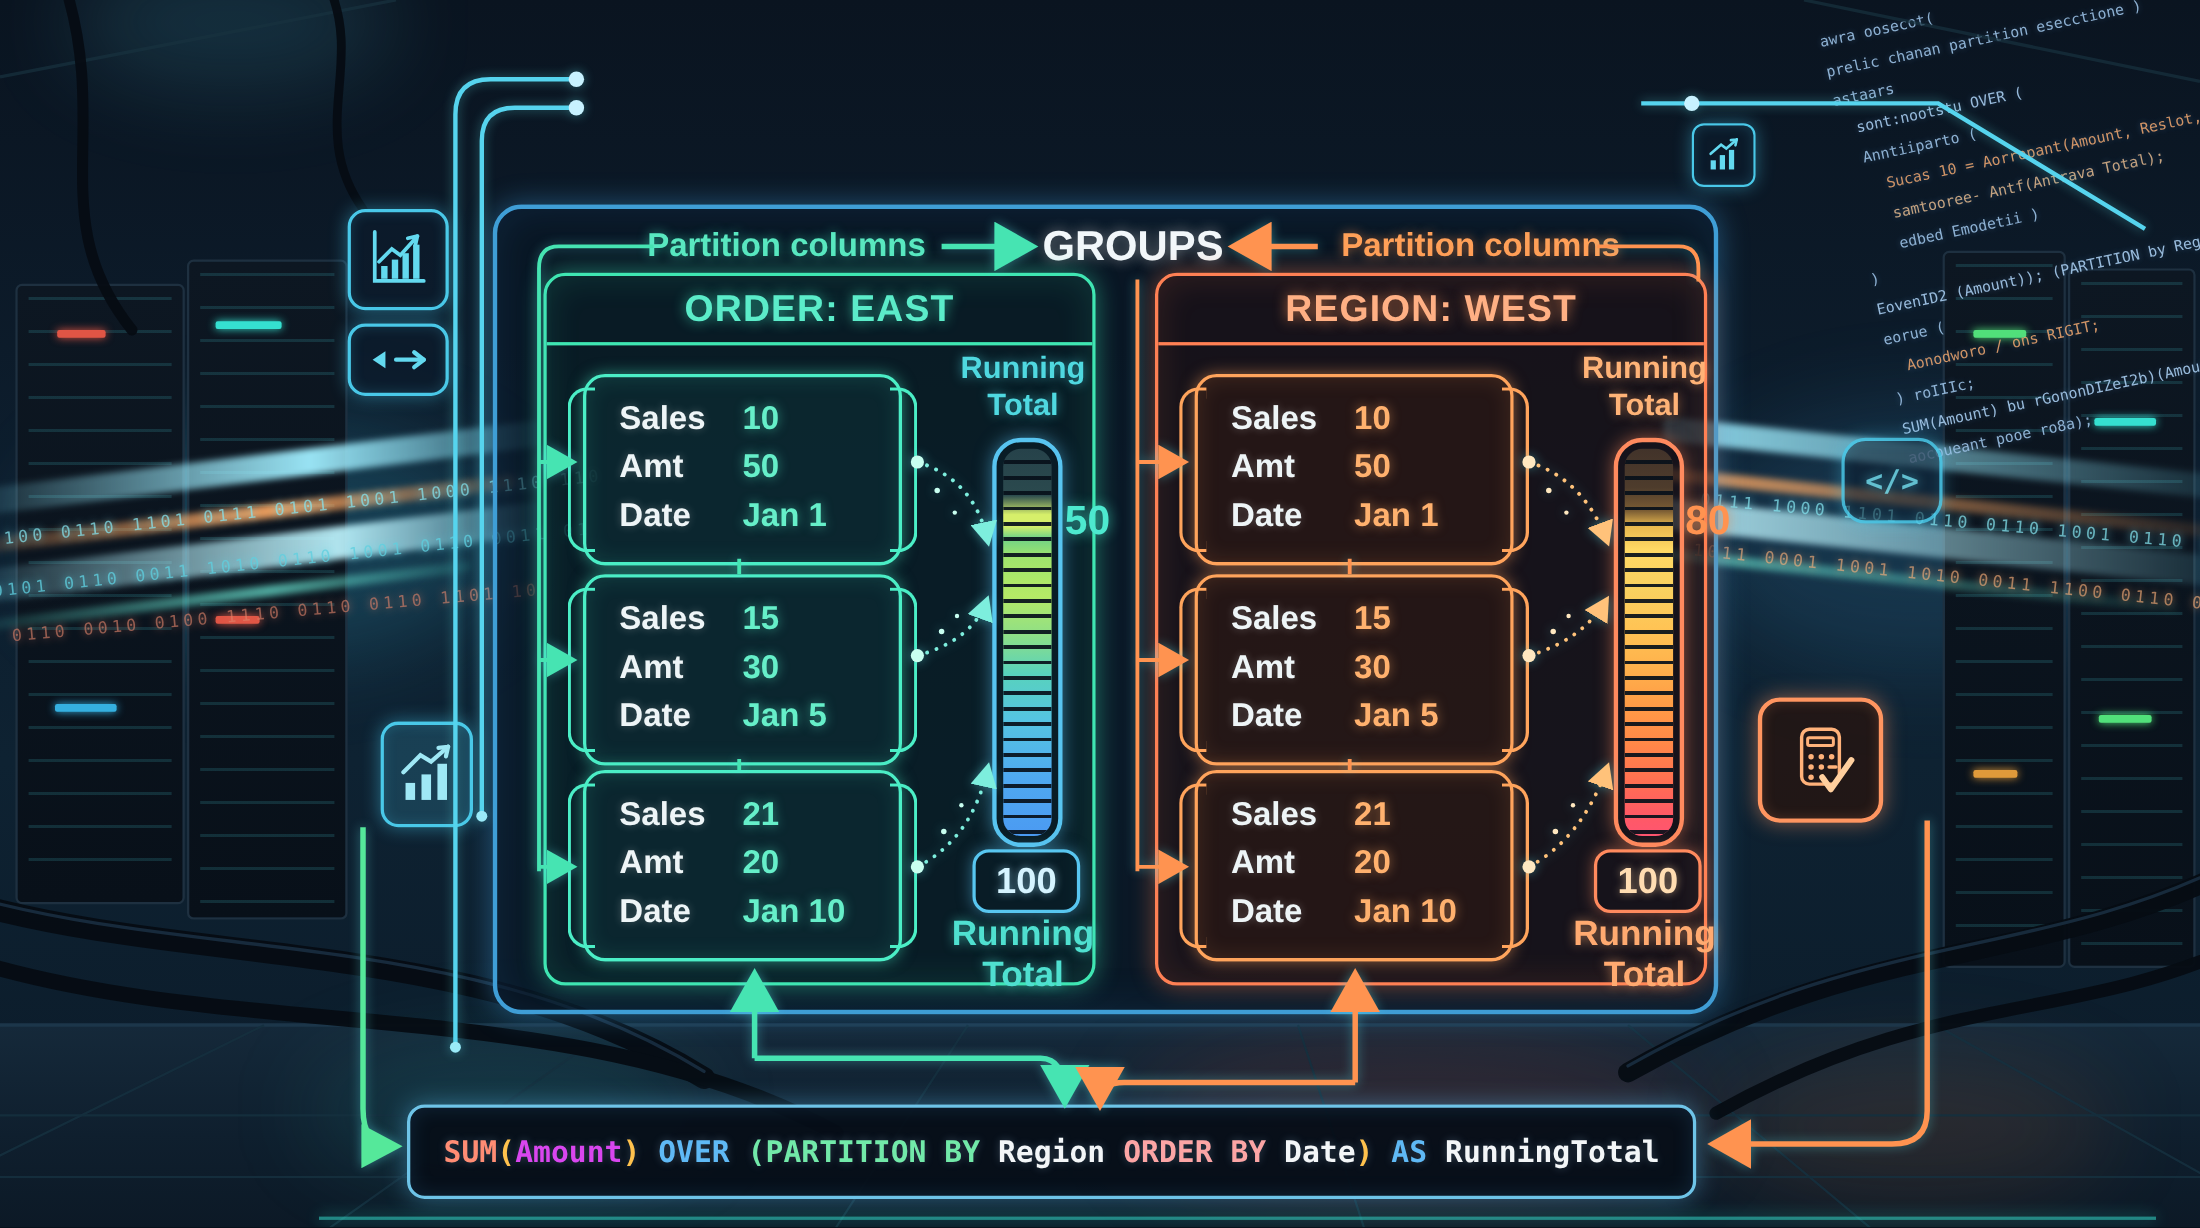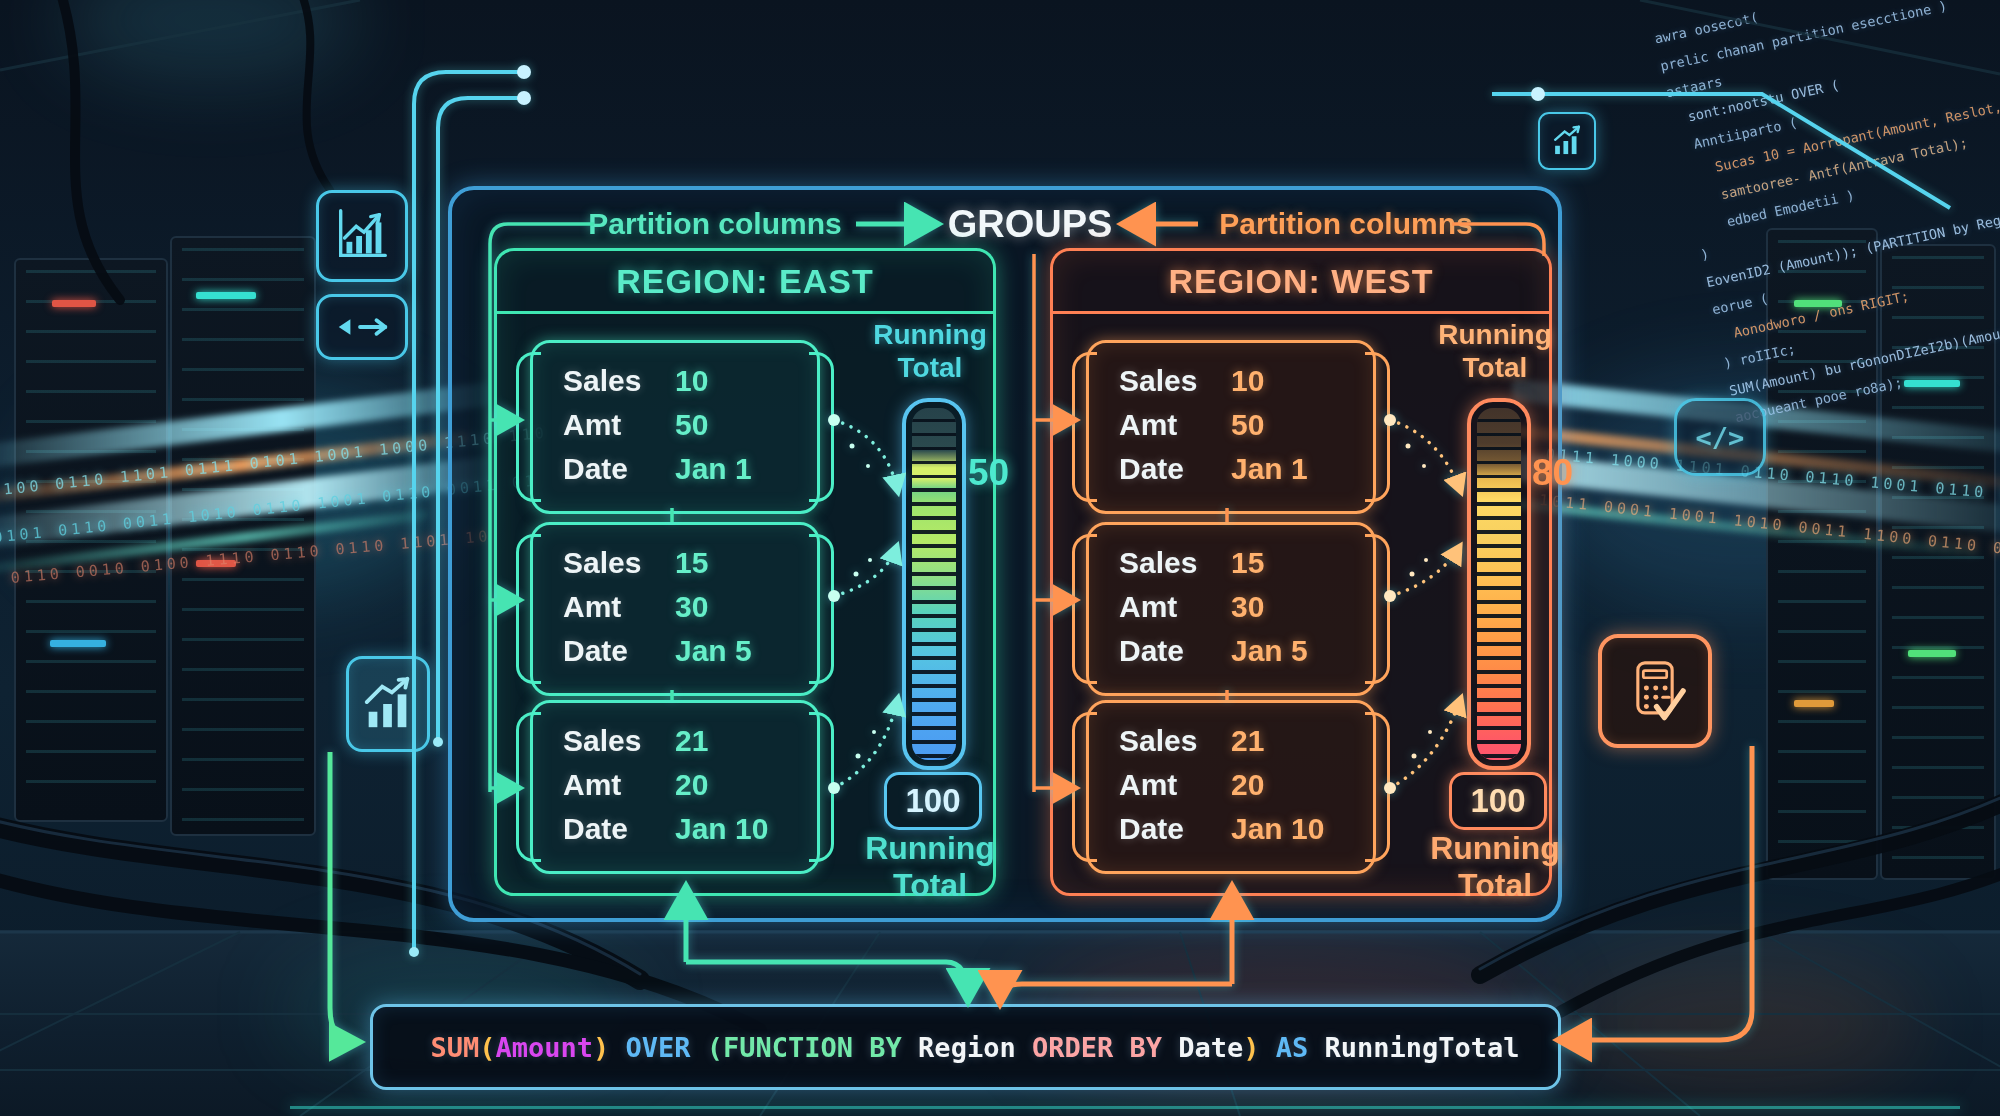--- a/index.html
+++ b/index.html
@@ -89,21 +89,21 @@
                  box-shadow:0 0 14px rgba(90,195,240,.5);text-shadow:0 0 8px rgba(160,230,255,.6);}
   .finalbox.west{left:1449px;border-color:#ff8a5e;color:#ffddb2;
                  box-shadow:0 0 14px rgba(255,140,95,.5);text-shadow:0 0 8px rgba(255,210,160,.6);}
   .rt-foot{position:absolute;top:830px;width:160px;text-align:center;font-size:32px;font-weight:bold;line-height:37px;}
   .rt-foot.east{left:850px;color:#4fe0d0;text-shadow:0 0 10px rgba(70,225,205,.6);}
   .rt-foot.west{left:1415px;color:#ffaa70;text-shadow:0 0 10px rgba(255,170,110,.6);}
   
   .sqlbox{position:absolute;left:370px;top:1004px;width:1166px;height:80px;
           background:rgba(6,14,24,.93);border:3px solid #6ec4e8;border-radius:16px;
           box-shadow:0 0 22px rgba(90,190,235,.45),inset 0 0 18px rgba(60,140,200,.18);
-          display:flex;align-items:center;justify-content:center;padding-left:19px;}
+          display:flex;align-items:center;justify-content:center;}
   .sql-token{white-space:pre;font-family:"DejaVu Sans Mono",monospace;font-size:27px;font-weight:bold;
              text-shadow:0 0 8px rgba(180,220,255,.25);}
   
   .iconbox{position:absolute;border:3px solid #49c8e8;border-radius:16px;background:rgba(12,28,44,.65);
            box-shadow:0 0 16px rgba(70,200,235,.45),inset 0 0 12px rgba(70,200,235,.2);
            display:flex;align-items:center;justify-content:center;}
   .iconbox.orange{border-color:#ff9560;background:rgba(38,20,15,.78);
            box-shadow:0 0 18px rgba(255,150,95,.5),inset 0 0 12px rgba(255,150,95,.2);}
   .codeglyph{font-family:"DejaVu Sans Mono",monospace;font-size:27px;font-weight:bold;color:#6fd8e8;
              text-shadow:0 0 10px rgba(90,215,235,.7);}
@@ -206,21 +206,21 @@
   </svg>
 
   <div class="outerframe"></div>
 
 
   <div class="prow left">Partition columns</div>
   <div class="prow center">GROUPS</div>
   <div class="prow right">Partition columns</div>
 
   <div class="group east">
-    <div class="ghead">REGION: EAST</div>
+    <div class="ghead">ORDER: EAST</div>
   </div>
 
   <div class="card east" style="left:530px;top:340px;">
     <div class="crows">
       <div class="crow">
           <span class="lbl">Sales</span>
           <span class="val">10</span>
         </div>
       <div class="crow">
           <span class="lbl">Amt</span>
@@ -334,21 +334,21 @@
   <div class="finalbox west">100</div>
   <div class="rt-foot west">Running Total</div>
 
   <div class="sqlbox">
     <span class="sql-token" style="color:#ff8d74">SUM</span>
     <span class="sql-token" style="color:#ffc24d">(</span>
     <span class="sql-token" style="color:#d946ef">Amount</span>
     <span class="sql-token" style="color:#ffc24d">) </span>
     <span class="sql-token" style="color:#5fb9f5">OVER</span>
     <span class="sql-token" style="color:#72e9a9"> (</span>
-    <span class="sql-token" style="color:#72e9a9">FUNCTION BY</span>
+    <span class="sql-token" style="color:#72e9a9">PARTITION BY</span>
     <span class="sql-token" style="color:#f3f6f8"> Region </span>
     <span class="sql-token" style="color:#fca5a5">ORDER BY</span>
     <span class="sql-token" style="color:#f3f6f8"> Date</span>
     <span class="sql-token" style="color:#ffc24d">)</span>
     <span class="sql-token" style="color:#5fb9f5"> AS </span>
     <span class="sql-token" style="color:#f3f6f8">RunningTotal</span>
   </div>
 
   <div class="iconbox" style="left:316px;top:190px;width:86px;height:86px;">
     <svg width="62" height="62" viewBox="0 0 64 64" fill="none" stroke="#63d9ef" stroke-width="3.5" stroke-linecap="round">

